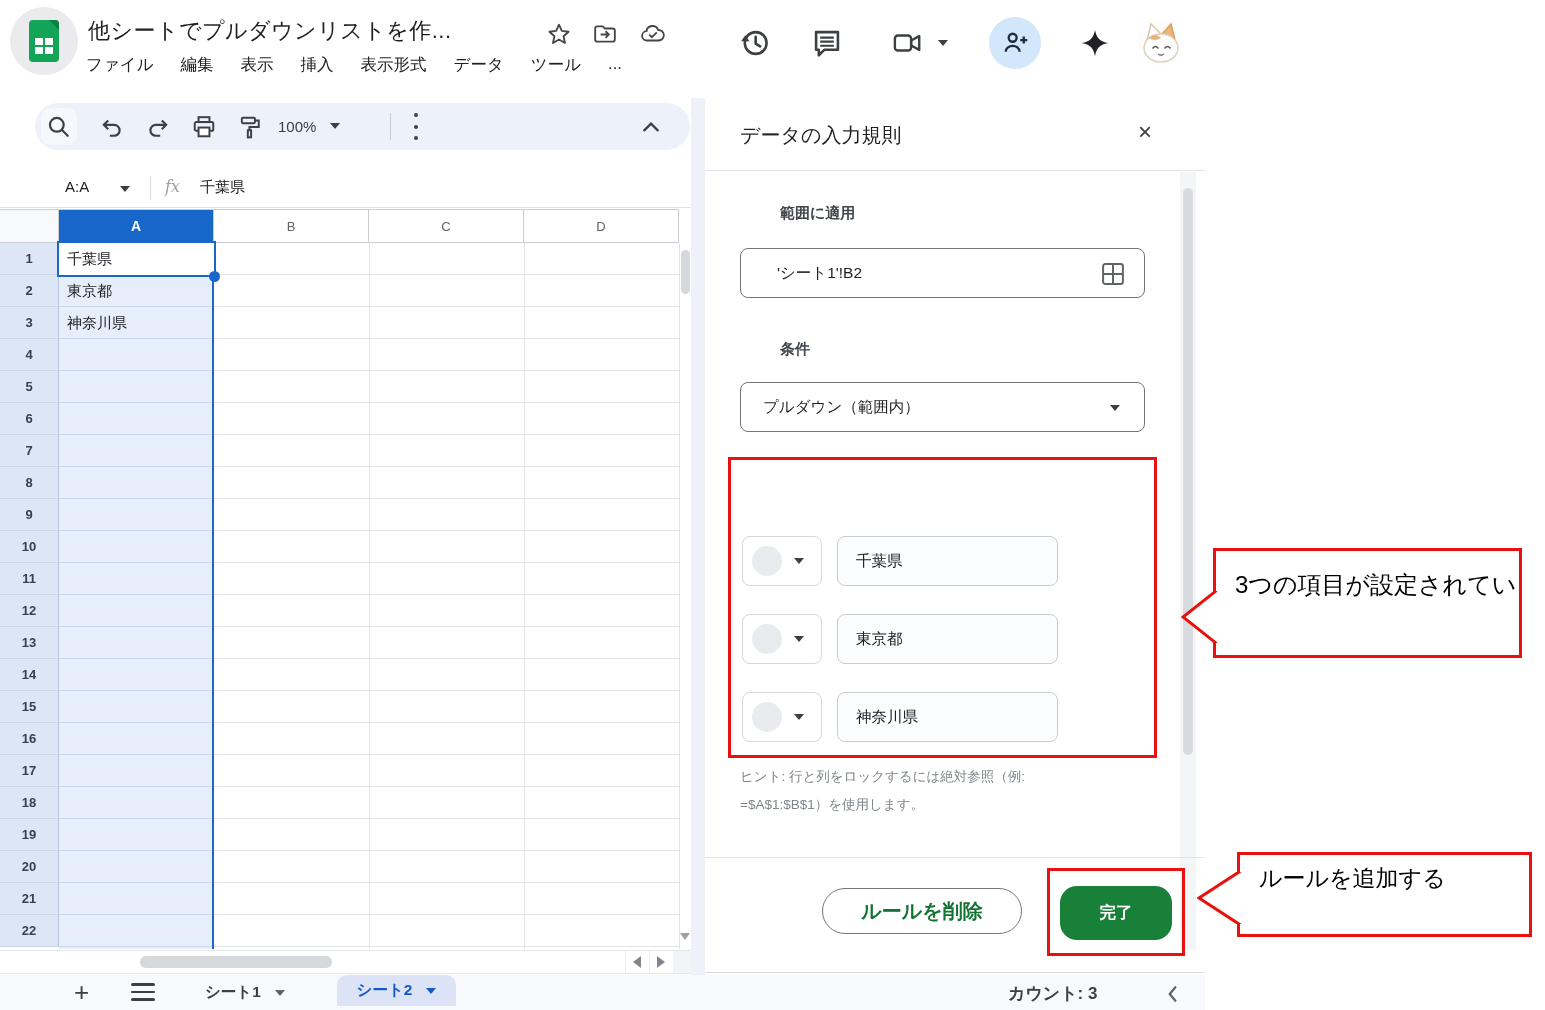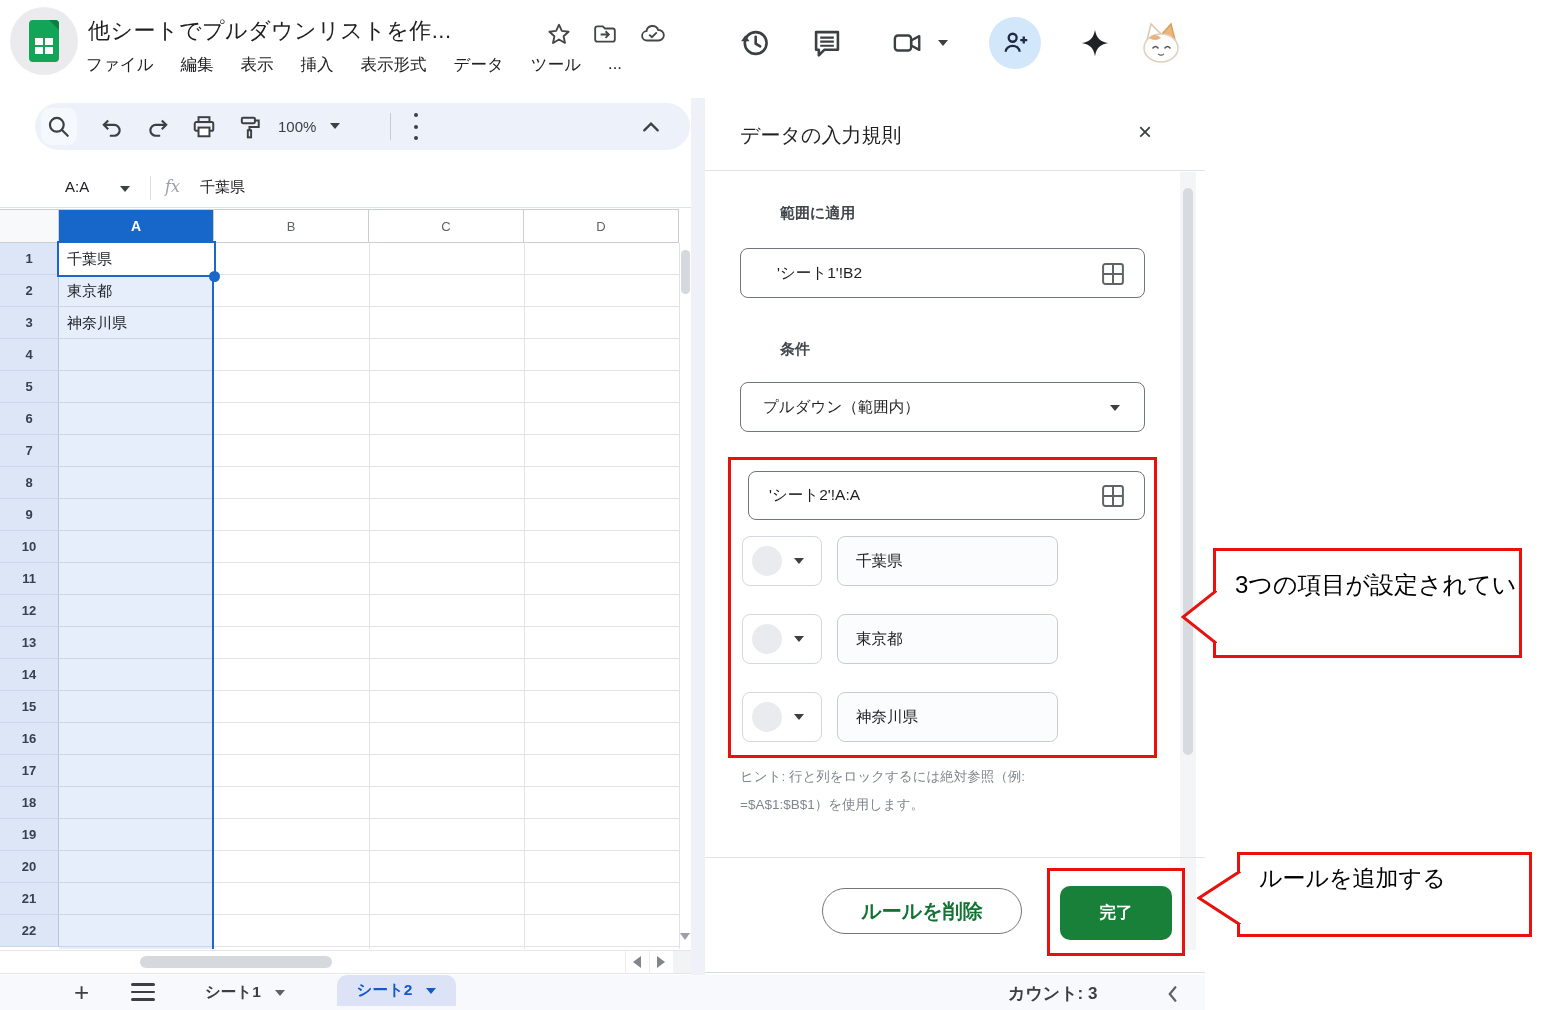--- a/index.html
+++ b/index.html
@@ -98,21 +98,21 @@
   .dv-item { position:absolute; left:0; height:50px; }
   .chip { position:absolute; left:0; width:80px; height:50px; border:1px solid #d4d7db; border-radius:8px; background:#fff; display:flex; align-items:center; }
   .chip .circle { width:30px; height:30px; border-radius:50%; background:#e9ebee; margin-left:9px; }
   .chip .caret { margin-left:12px; }
   .dv-field { position:absolute; left:95px; width:221px; height:50px; border:1px solid #c9cdd2; border-radius:8px; background:#fbfcfd; font-size:15.5px; color:#202124; line-height:48px; padding-left:18px; }
   .hint { left:740px; font-size:13.5px; color:#7f868c; }
   #hint1 { top:768px; }
   #hint2 { top:796px; }
   #panel-divider2 { left:705px; top:857px; width:500px; height:1px; background:#e1e3e6; }
   #btn-delete { left:822px; top:888px; width:200px; height:46px; border:1px solid #747775; border-radius:25px; background:#fff; display:flex; align-items:center; justify-content:center; font-size:20px; font-weight:bold; color:var(--green-text,#137333); }
-  #btn-done { left:1060px; top:886px; width:112px; height:54px; border-radius:10px; background:var(--green,#188038); display:flex; align-items:center; justify-content:center; font-size:16.5px; font-weight:bold; color:#fff; }
+  #btn-done { left:1060px; top:886px; width:112px; height:54px; border-radius:17px; background:var(--green,#188038); display:flex; align-items:center; justify-content:center; font-size:16.5px; font-weight:bold; color:#fff; }
   #red-rect2 { left:1047px; top:868px; width:138px; height:88px; border:3px solid var(--annotation-red,#e8110d); }
 
   
   .callout { background:#fff; border:3px solid var(--annotation-red,#e8110d); color:#000; }
   #anno1 { left:1213px; top:548px; width:309px; height:110px; padding:12px 0 0 19px; font-size:24px; line-height:43px; }
   #anno2 { left:1237px; top:852px; width:295px; height:85px; padding:5px 0 0 19px; font-size:23px; line-height:37px; }
   .arrow-svg { position:absolute; }
 </style>
 </head>
 <body>
@@ -357,30 +357,20 @@
     </span>
   </div>
 
   <div class="abs panel-label" id="cond-label">条件</div>
   <div class="abs dv-input" id="cond-select">
     <span>プルダウン（範囲内）</span>
     <span class="caret"></span>
   </div>
 
   <div class="abs" id="red-rect1"></div>
-  <div class="abs dv-input" id="source-input">
-    <span>'シート2'!A:A</span>
-    <span class="input-grid-icon" style="top:13px">
-      <svg width="22" height="22" viewBox="0 0 20 20">
-          <rect x="1" y="1" width="18" height="18" rx="2" fill="none" stroke="#5f6368" stroke-width="1.8"></rect>
-          <line x1="10" y1="1" x2="10" y2="19" stroke="#5f6368" stroke-width="1.8"></line>
-          <line x1="1" y1="10" x2="19" y2="10" stroke="#5f6368" stroke-width="1.8"></line>
-        </svg>
-    </span>
-  </div>
   <div class="abs" id="dv-items">
       <div class="dv-item" style="top: 0px;">
         <div class="chip">
           <span class="circle"></span>
           <span class="caret"></span>
         </div>
         <div class="dv-field">千葉県</div>
       </div>
       <div class="dv-item" style="top: 78px;">
         <div class="chip">

